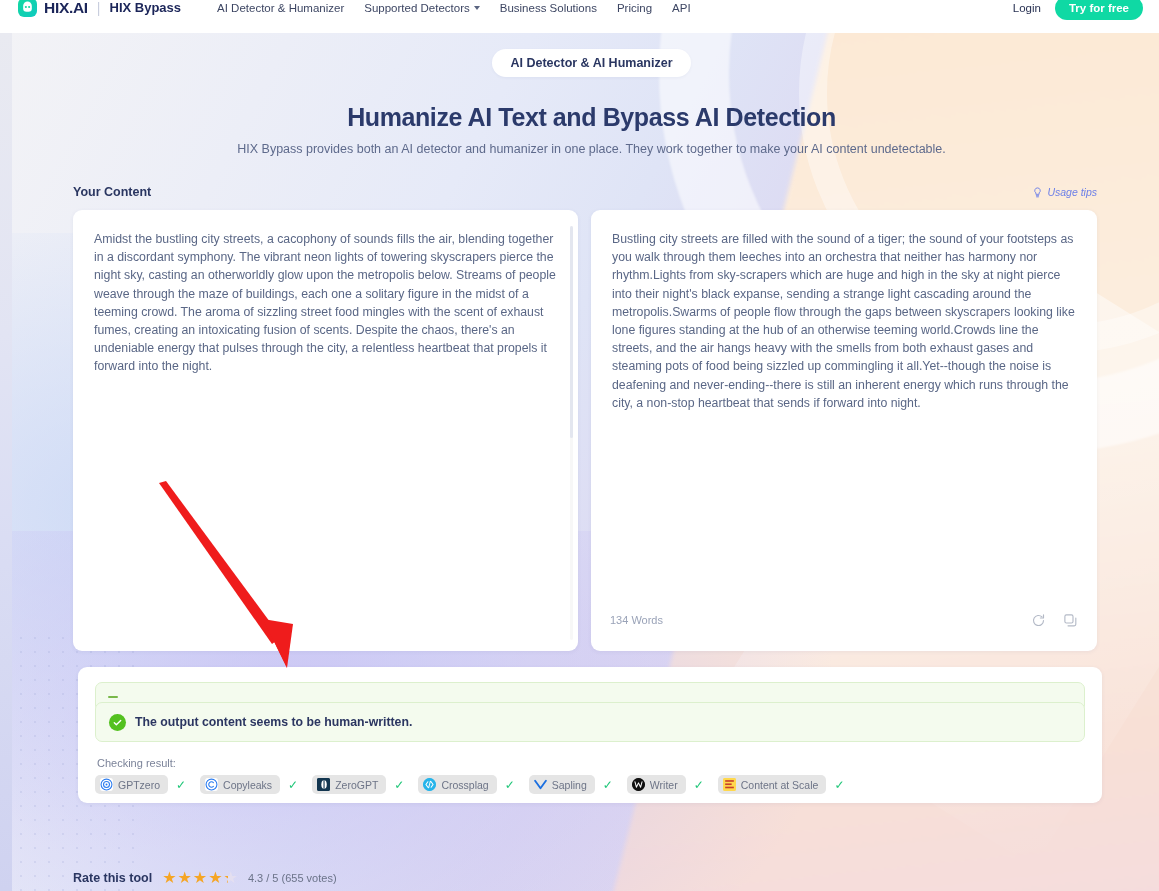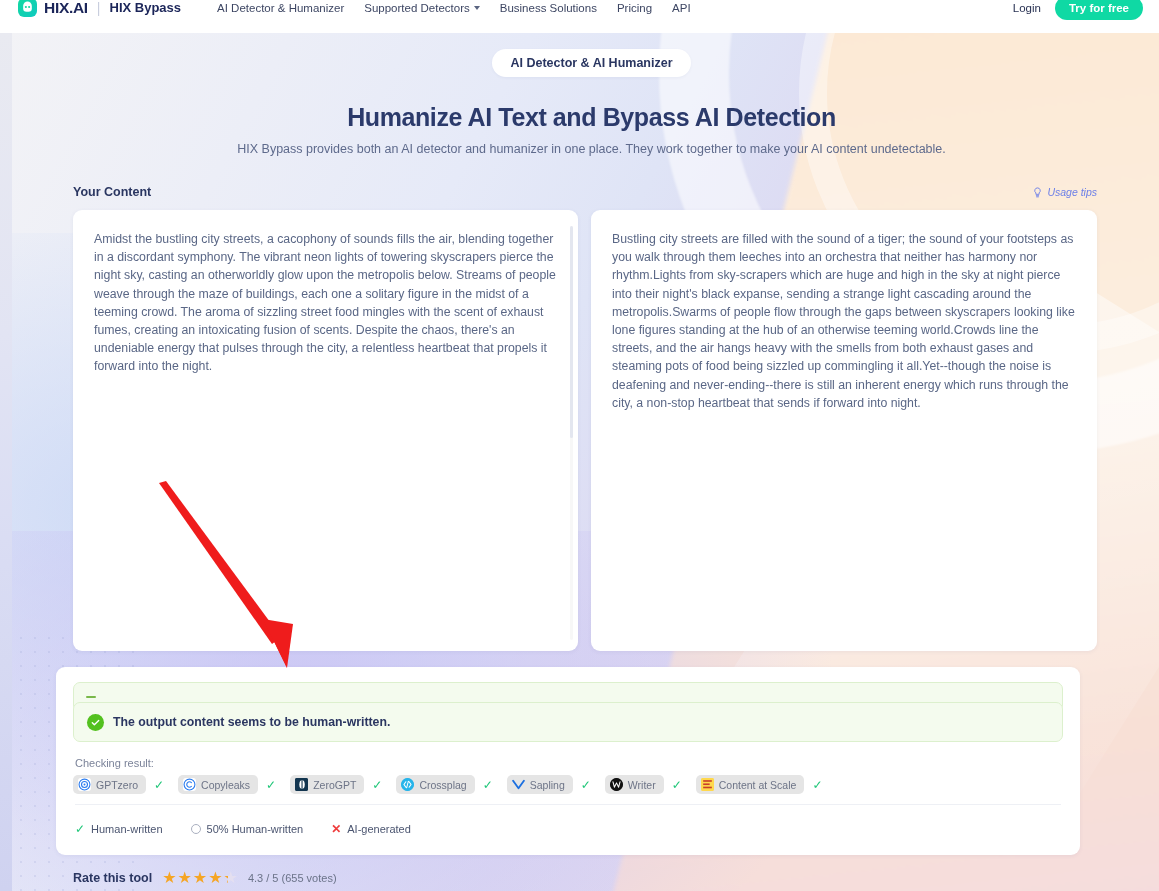--- a/index.html
+++ b/index.html
@@ -181,21 +181,21 @@
     background: #3573f0; color: #fff; border: none; border-radius: 5px;
     font-size: 12px; font-weight: 700; padding: 7px 15px; cursor: pointer;
     margin-left: 12px; display: flex; align-items: center; gap: 5px;
     white-space: nowrap;
   }
   .out-foot-icons { margin-left: auto; display: flex; align-items: center; gap: 17px; }
   .ico-btn { cursor: pointer; opacity: .75; display: flex; }
 
   
   .result-card {
-    position: absolute; left: 56px; top: 667px; width: 1024px; height: 188px;
+    position: absolute; left: 78px; top: 667px; width: 1024px; height: 136px;
     background: #ffffff; border-radius: 9px; z-index: 12;
     box-shadow: 0 1px 4px rgba(60,70,130,.07);
     overflow: hidden;
   }
   .banner-ghost {
     position: absolute; left: 17px; top: 15px; right: 17px; height: 30px;
     background: #f4fbee; border: 1px solid #dcf0cd; border-radius: 7px;
   }
   .banner-ghost .gdash {
     position: absolute; left: 12px; top: 13px; width: 10px; height: 2px;
@@ -334,20 +334,37 @@
 
   <div class="panel left">
     <div class="panel-text">Amidst the bustling city streets, a cacophony of sounds fills the air, blending together in a discordant symphony. The vibrant neon lights of towering skyscrapers pierce the night sky, casting an otherworldly glow upon the metropolis below. Streams of people weave through the maze of buildings, each one a solitary figure in the midst of a teeming crowd. The aroma of sizzling street food mingles with the scent of exhaust fumes, creating an intoxicating fusion of scents. Despite the chaos, there's an undeniable energy that pulses through the city, a relentless heartbeat that propels it forward into the night.</div>
     <div class="panel-scroll">
         <div class="thumb"></div>
       </div>
   </div>
 
   <div class="panel right">
     <div class="panel-text">Bustling city streets are filled with the sound of a tiger; the sound of your footsteps as you walk through them leeches into an orchestra that neither has harmony nor rhythm.Lights from sky-scrapers which are huge and high in the sky at night pierce into their night's black expanse, sending a strange light cascading around the metropolis.Swarms of people flow through the gaps between skyscrapers looking like lone figures standing at the hub of an otherwise teeming world.Crowds line the streets, and the air hangs heavy with the smells from both exhaust gases and steaming pots of food being sizzled up commingling it all.Yet--though the noise is deafening and never-ending--there is still an inherent energy which runs through the city, a non-stop heartbeat that sends if forward into night.</div>
+    <div class="panel-foot">
+      <span class="wordcount" style="margin-left:0">134 Words</span>
+      <div class="out-foot-icons">
+        <span class="ico-btn">
+          <svg width="15" height="15" viewBox="0 0 24 24">
+            <path d="M20 12a8 8 0 1 1-2.4-5.7" fill="none" stroke="#9aa2b4" stroke-width="1.8" stroke-linecap="round"></path>
+            <path d="M20 3v5h-5" fill="none" stroke="#9aa2b4" stroke-width="1.8" stroke-linecap="round" stroke-linejoin="round"></path>
+          </svg>
+        </span>
+        <span class="ico-btn">
+          <svg width="15" height="15" viewBox="0 0 24 24">
+            <rect x="3" y="3" width="13" height="13" rx="2.5" fill="none" stroke="#9aa2b4" stroke-width="1.8"></rect>
+            <path d="M8 20.5h10a2.5 2.5 0 0 0 2.5-2.5V8" fill="none" stroke="#9aa2b4" stroke-width="1.8" stroke-linecap="round"></path>
+          </svg>
+        </span>
+      </div>
+    </div>
   </div>
 </div>
 
 <div class="result-card">
   <div class="banner-ghost">
     <span class="gdash"></span>
   </div>
 
   <div class="banner">
     <span class="check-circle">

